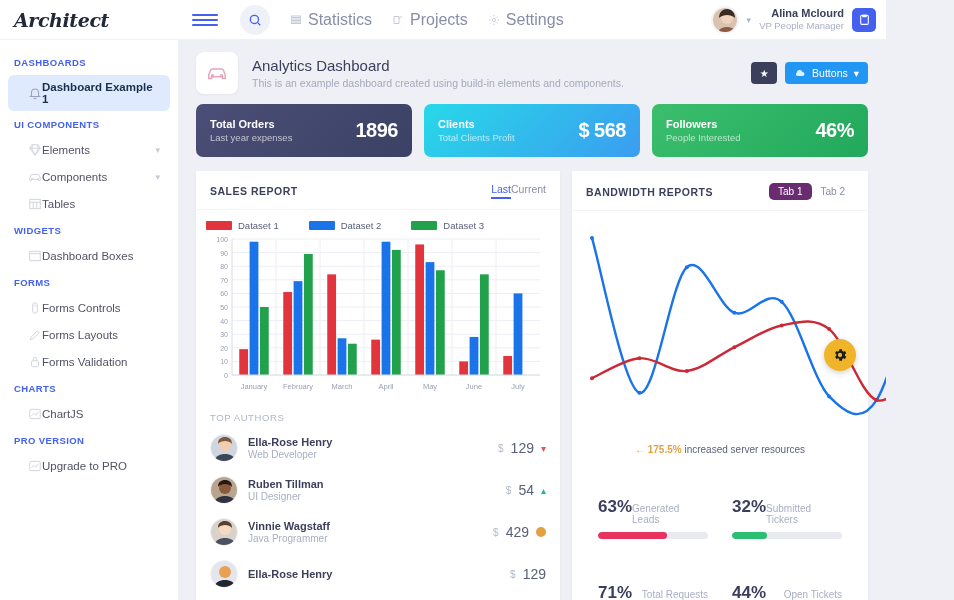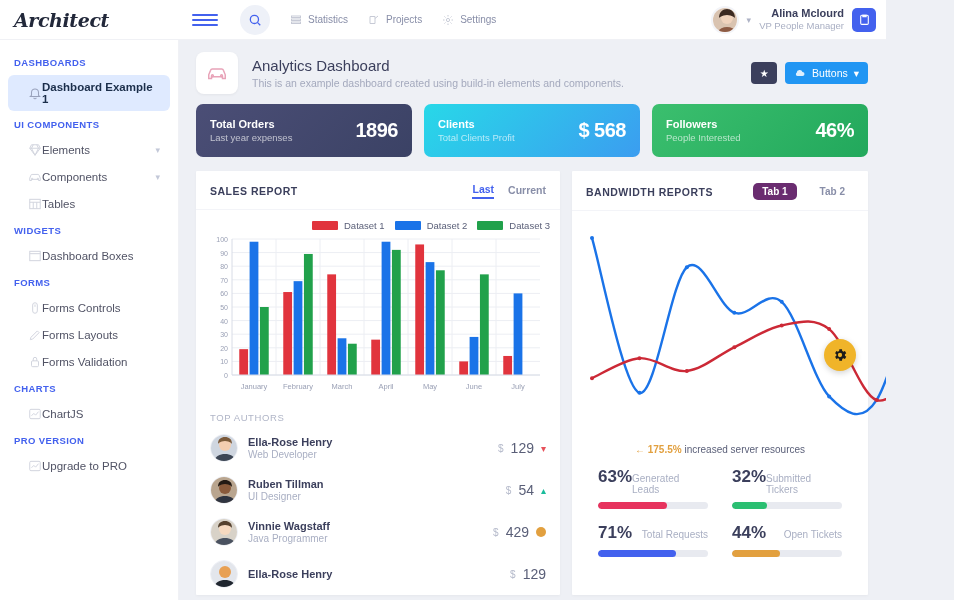--- a/index.html
+++ b/index.html
@@ -25,21 +25,21 @@
   .hamburger { width: 26px; margin-left: 14px; cursor: pointer; }
   .hamburger span { display: block; height: 2px; background: #4361ee; margin: 3px 0; border-radius: 2px; }
   .search-circle {
     width: 30px; height: 30px; border-radius: 50%; background: #eef1f8;
     margin-left: 22px; display: flex; align-items: center; justify-content: center;
     cursor: pointer;
   }
   .topnav { display: flex; align-items: center; margin-left: 20px; gap: 20px; }
   .topnav-item {
     display: flex; align-items: center; gap: 6px; color: #888ea8;
-    font-size: 10px; cursor: pointer;
+    font-size: 16px; cursor: pointer;
   }
   .topnav-item svg { opacity: .55; }
   .topbar-right {
     margin-left: auto; display: flex; align-items: center; gap: 8px; padding-right: 10px;
   }
   .avatar-sm {
     width: 28px; height: 28px; border-radius: 50%; overflow: hidden;
     border: 2px solid #f3f4f8; flex: 0 0 28px;
   }
   .caret { color: #aeb3c6; font-size: 9px; }
@@ -112,28 +112,28 @@
     box-shadow: 0 1px 3px rgba(0,0,0,.04);
   }
   .panel-head {
     display: flex; align-items: center; padding: 12px 14px 10px 14px;
     border-bottom: 1px solid #f3f4f8;
   }
   .panel-title {
     font-size: 10.5px; font-weight: 700; color: #3b3f5c; letter-spacing: .5px;
     text-transform: uppercase;
   }
-  .panel-tabs { margin-left: auto; display: flex; gap: 14px; align-items: center; font-weight: bold; }
+  .panel-tabs { margin-left: auto; display: flex; align-items: flex-start; }
   .ptab { font-size: 10.5px; color: #888ea8; cursor: pointer; padding-bottom: 2px; }
   .ptab.active { color: #4361ee; border-bottom: 2px solid #4361ee; }
   .pill { font-size: 10px; padding: 3px 9px; border-radius: 5px; cursor: pointer; color: #888ea8; }
   .pill.active { background: #6a2c70; color: #fff; }
 
   .chart-wrap { padding: 10px 10px 6px 10px; }
-  .legend { display: flex; justify-content: flex-end; gap: 10px; margin-bottom: 4px; }
+  .legend { display: flex; justify-content: flex-start; gap: 30px; margin-bottom: 4px; }
   .lg { display: flex; align-items: center; gap: 6px; font-size: 9.5px; color: #5a5f78; }
   .lg i { width: 26px; height: 9px; display: block; border-radius: 1px; }
 
   .topauthors { padding: 8px 14px 0 14px; }
   .ta-title {
     font-size: 9.5px; color: #b0b5c7; letter-spacing: .6px; text-transform: uppercase;
     margin-bottom: 4px;
   }
   .ta-row { display: flex; align-items: center; padding: 7px 0; }
   .ta-av {
@@ -146,21 +146,21 @@
   .ta-cur { font-size: 10px; color: #b4b9ca; }
   .ta-val { font-size: 14px; color: #5a5f78; }
 
   .bw-body { position: relative; padding: 6px 10px 0 10px; }
   .bw-note {
     text-align: center; font-size: 10px; color: #5a5f78; padding: 6px 0 10px 0;
   }
   .bw-note b { color: #e2a03f; font-weight: 700; }
   .bw-note .arw { color: #e2a03f; }
   .bw-stats { display: flex; gap: 24px; padding: 2px 16px 0 16px; }
-  .bw-col { flex: 1; }
+  .bw-col { flex: 1; margin-top: 30px; }
   .bw-top { display: flex; align-items: baseline; }
   .bw-pct { font-size: 17px; font-weight: 700; color: #3b3f5c; }
   .bw-lbl { font-size: 10px; color: #a9afc3; margin-left: auto; }
   .bar { height: 7px; border-radius: 4px; background: #e8eaf0; margin-top: 7px; overflow: hidden; }
   .bar > i { display: block; height: 100%; border-radius: 4px; }
   .bw-stats.second { margin-top: 12px; }
   .fab {
     position: absolute; right: 12px; top: 128px; width: 32px; height: 32px;
     border-radius: 50%; background: #f0b429; display: flex; align-items: center;
     justify-content: center; box-shadow: 0 2px 6px rgba(0,0,0,.18); cursor: pointer;

